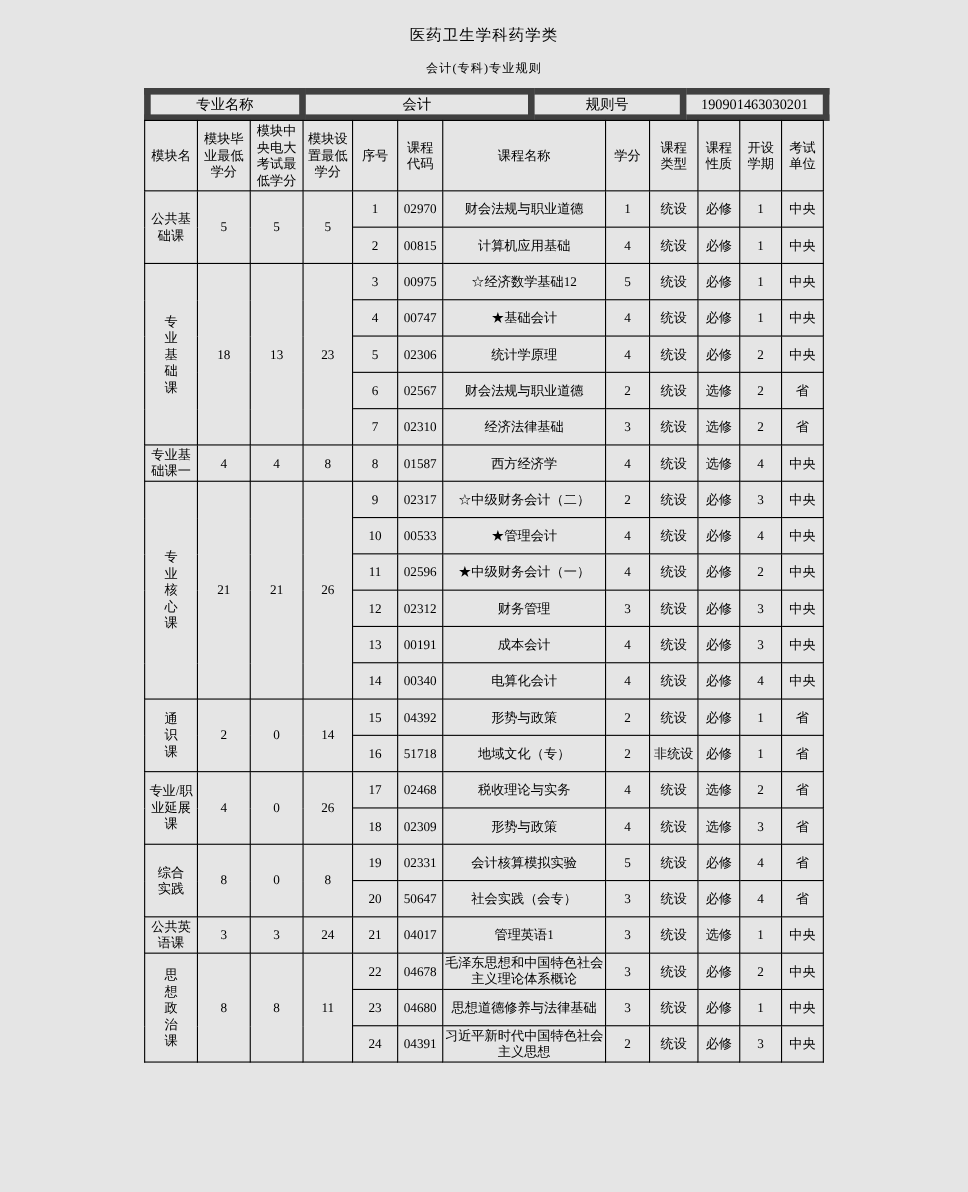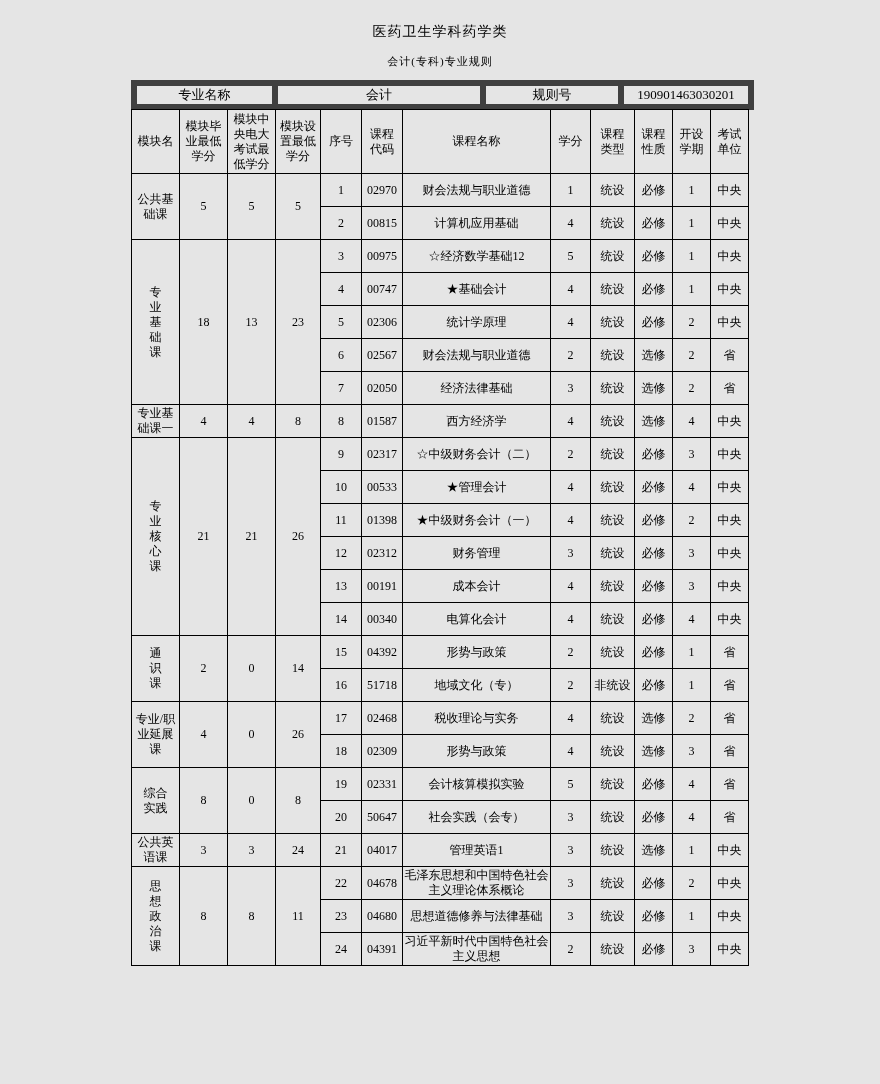--- a/index.html
+++ b/index.html
@@ -209,21 +209,21 @@
           <td>02567</td>
           <td class="course-name">财会法规与职业道德</td>
           <td>2</td>
           <td>统设</td>
           <td>选修</td>
           <td>2</td>
           <td>省</td>
         </tr>
         <tr>
           <td>7</td>
-          <td>02050</td>
+          <td>02310</td>
           <td class="course-name">经济法律基础</td>
           <td>3</td>
           <td>统设</td>
           <td>选修</td>
           <td>2</td>
           <td>省</td>
         </tr>
         <tr>
           <td rowspan="1">专业基
 础课一</td>
@@ -262,21 +262,21 @@
           <td>00533</td>
           <td class="course-name">★管理会计</td>
           <td>4</td>
           <td>统设</td>
           <td>必修</td>
           <td>4</td>
           <td>中央</td>
         </tr>
         <tr>
           <td>11</td>
-          <td>01398</td>
+          <td>02596</td>
           <td class="course-name">★中级财务会计（一）</td>
           <td>4</td>
           <td>统设</td>
           <td>必修</td>
           <td>2</td>
           <td>中央</td>
         </tr>
         <tr>
           <td>12</td>
           <td>02312</td>

